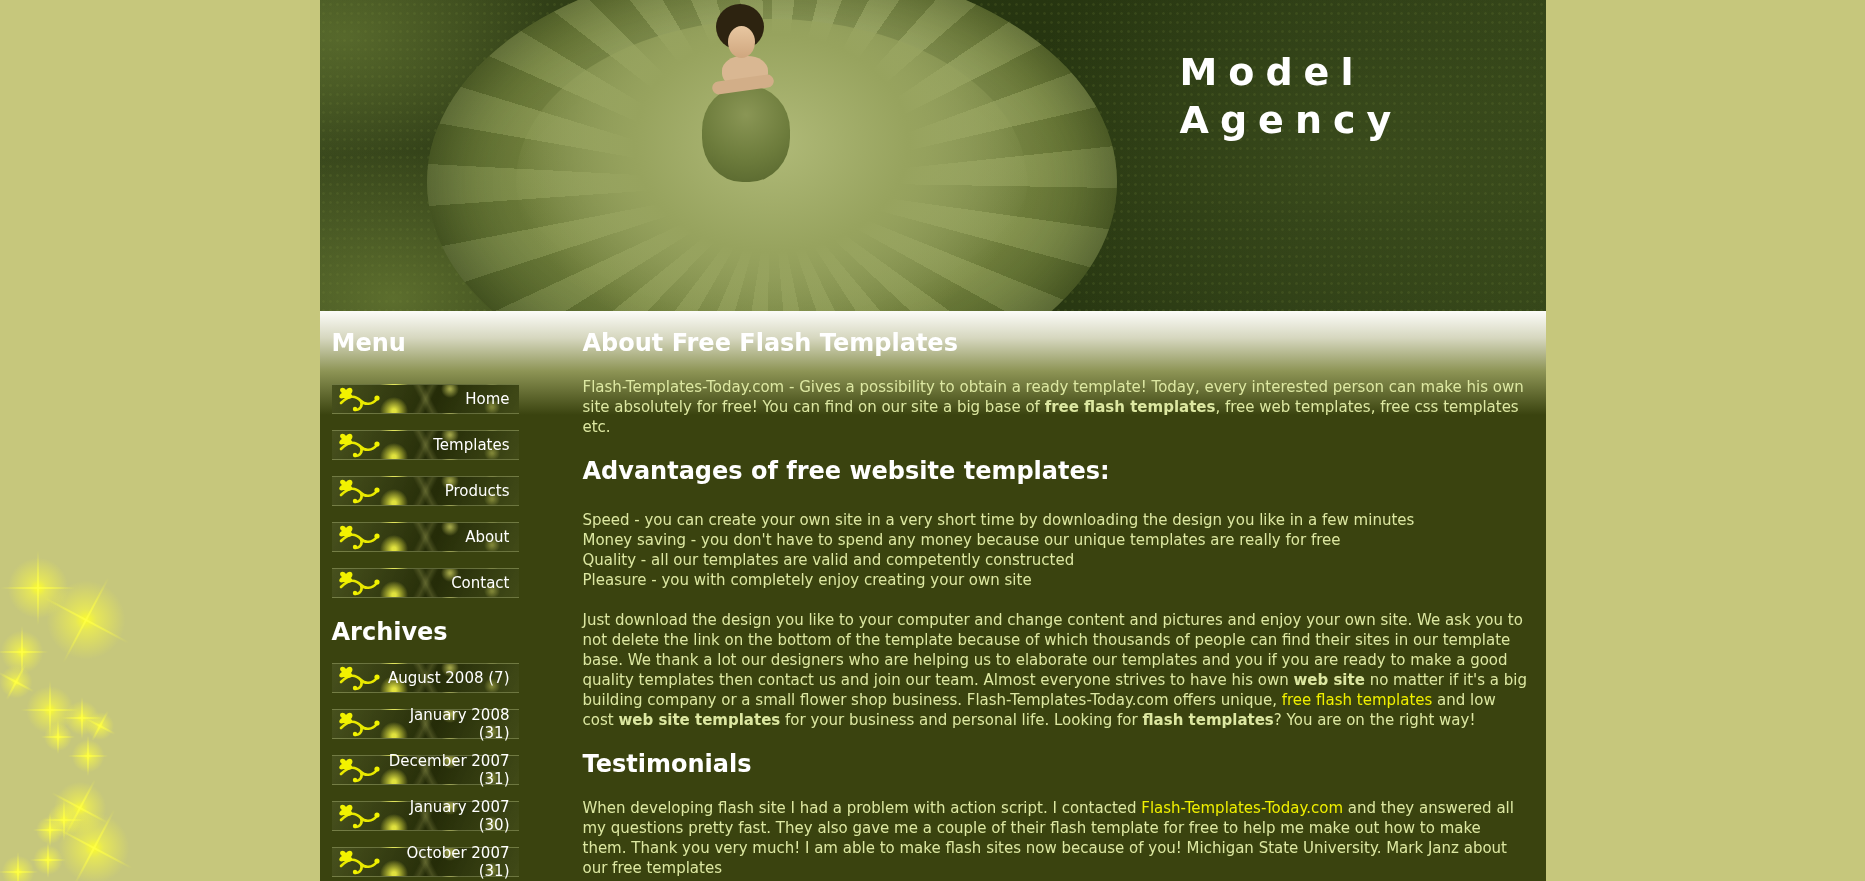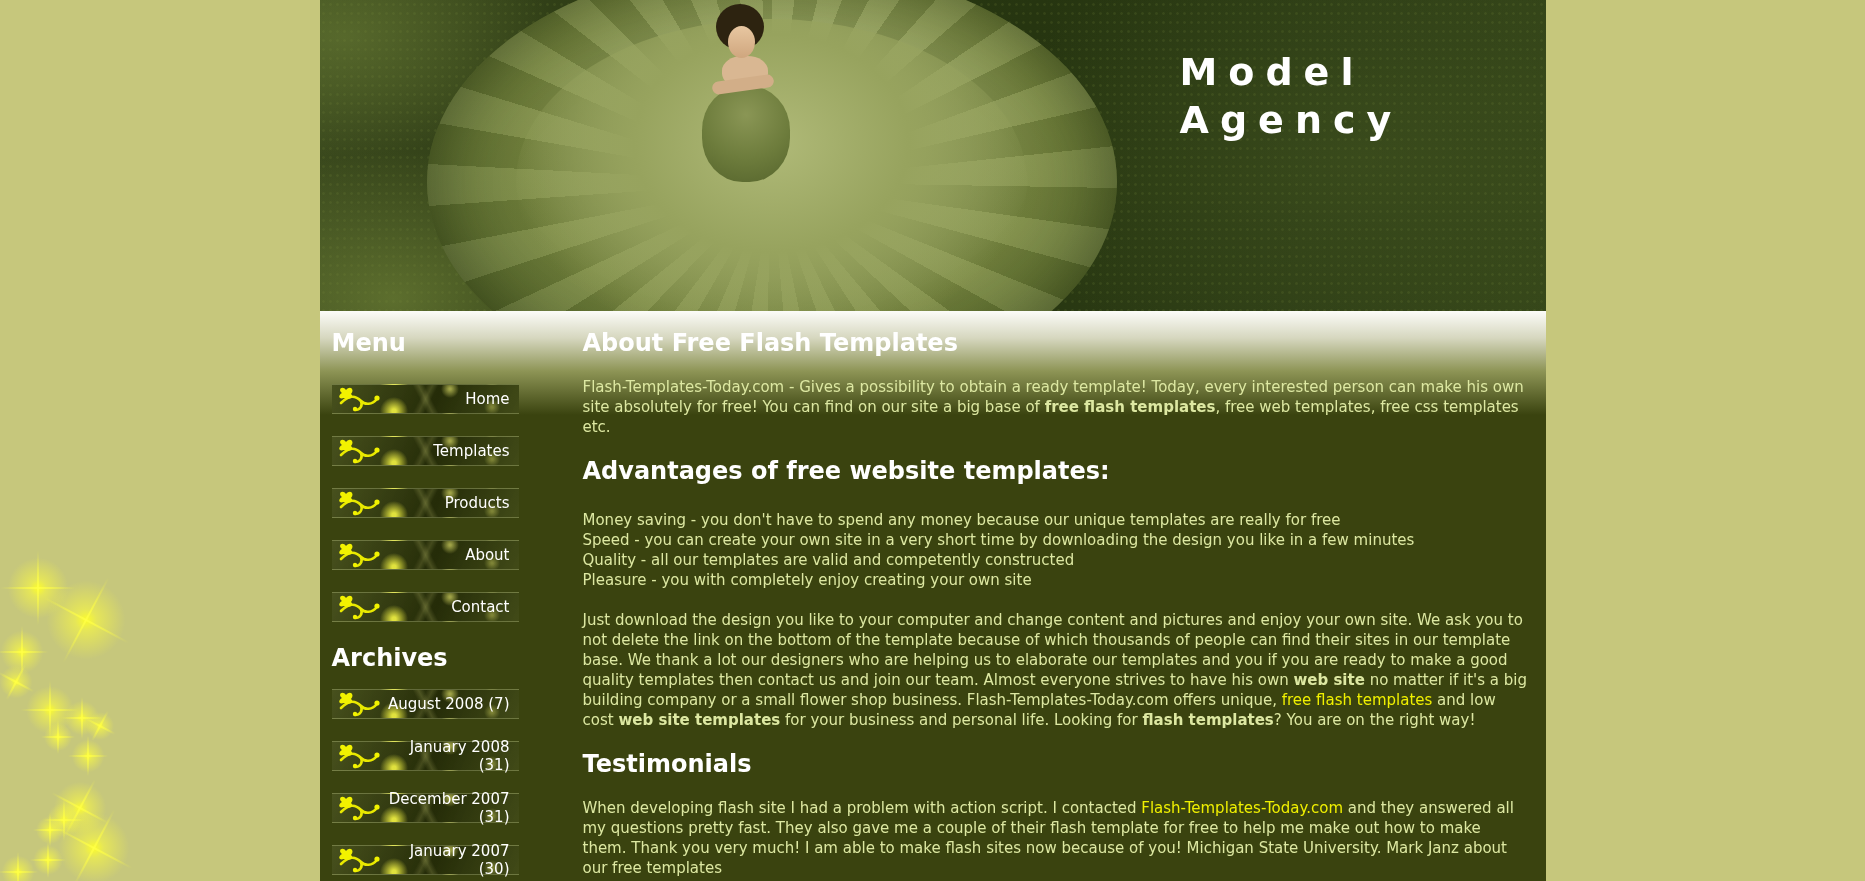--- a/index.html
+++ b/index.html
@@ -79,21 +79,21 @@
   .side-heading, .main-heading {
     color:#ffffff; font-weight:bold; font-size:24px; line-height:28px;
   }
   .side-heading { margin:18px 0 27px 0; }
   .heading-archives { margin:20px 0 17px 0; }
   .heading-partners { margin:25px 0 0 0; }
 
   
   .nav-list, .arch-list { list-style:none; }
   .nav-item {
-    position:relative; width:187px; height:30px; margin-bottom:22px;
+    position:relative; width:187px; height:30px; margin-bottom:16px;
     display:flex; align-items:center; cursor:pointer;
     border-top:1px solid rgba(225,235,165,.30);
     border-bottom:1px solid rgba(225,235,165,.30);
     background:
       radial-gradient(circle at 62px 26px, rgba(255,255,70,.85) 0 2px, rgba(255,255,70,0) 14px),
       radial-gradient(circle at 118px 4px,  rgba(255,255,120,.55) 0 1px, rgba(255,255,120,0) 9px),
       radial-gradient(circle at 160px 22px, rgba(255,255,120,.35) 0 1px, rgba(255,255,120,0) 8px),
       linear-gradient(115deg, rgba(255,255,190,.10), rgba(0,0,0,.28) 55%, rgba(255,255,190,.07)),
       #333d0b;
   }
@@ -356,22 +356,22 @@
 
       <div class="side-heading heading-partners">Partners</div>
     </div>
 
     <div class="main">
       <div class="main-heading h-about">About Free Flash Templates</div>
       <p class="para"><span class="seg-normal">Flash-Templates-Today.com - Gives a possibility to obtain a ready template! Today, every interested person can make his own site absolutely for free! You can find on our site a big base of </span><span class="seg-bold">free flash templates</span><span class="seg-normal">, free web templates, free css templates etc.</span></p>
 
       <div class="main-heading h-adv">Advantages of free website templates:</div>
       <ul class="adv-list">
+        <li>Speed - you can create your own site in a very short time by downloading the design you like in a few minutes</li>
         <li>Money saving - you don't have to spend any money because our unique templates are really for free</li>
-        <li>Speed - you can create your own site in a very short time by downloading the design you like in a few minutes</li>
         <li>Quality - all our templates are valid and competently constructed</li>
         <li>Pleasure - you with completely enjoy creating your own site</li>
       </ul>
       <p class="para"><span class="seg-normal">Just download the design you like to your computer and change content and pictures and enjoy your own site. We ask you to not delete the link on the bottom of the template because of which thousands of people can find their sites in our template base. We thank a lot our designers who are helping us to elaborate our templates and you if you are ready to make a good quality templates then contact us and join our team. Almost everyone strives to have his own </span><span class="seg-bold">web site</span><span class="seg-normal"> no matter if it's a big building company or a small flower shop business. Flash-Templates-Today.com offers unique, </span><span class="seg-link">free flash templates</span><span class="seg-normal"> and low cost </span><span class="seg-bold">web site templates</span><span class="seg-normal"> for your business and personal life. Looking for </span><span class="seg-bold">flash templates</span><span class="seg-normal">? You are on the right way!</span></p>
 
       <div class="main-heading h-test">Testimonials</div>
       <p class="para"><span class="seg-normal">When developing flash site I had a problem with action script. I contacted </span><span class="seg-link">Flash-Templates-Today.com</span><span class="seg-normal"> and they answered all my questions pretty fast. They also gave me a couple of their flash template for free to help me make out how to make them. Thank you very much! I am able to make flash sites now because of you! Michigan State University. Mark Janz about our free templates</span></p>
     </div>
 
   </div>

